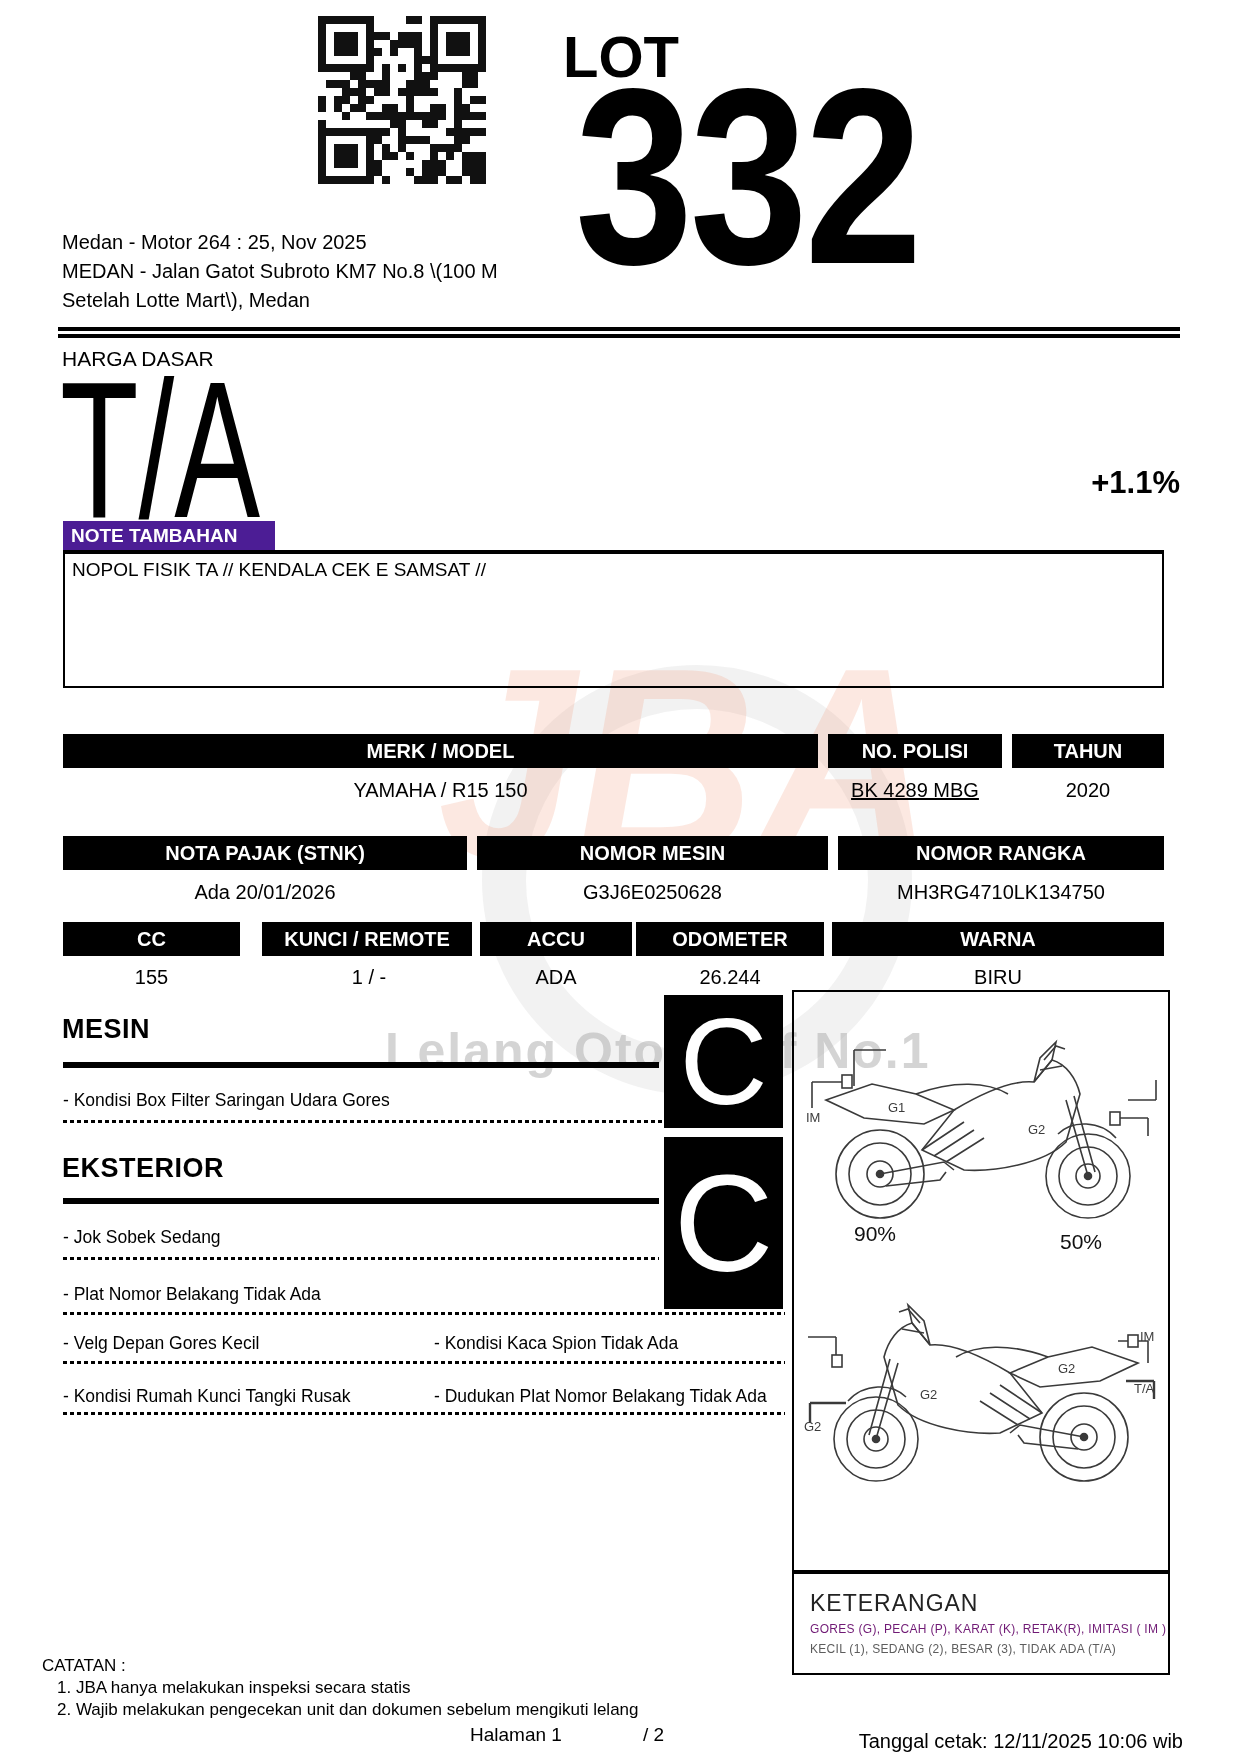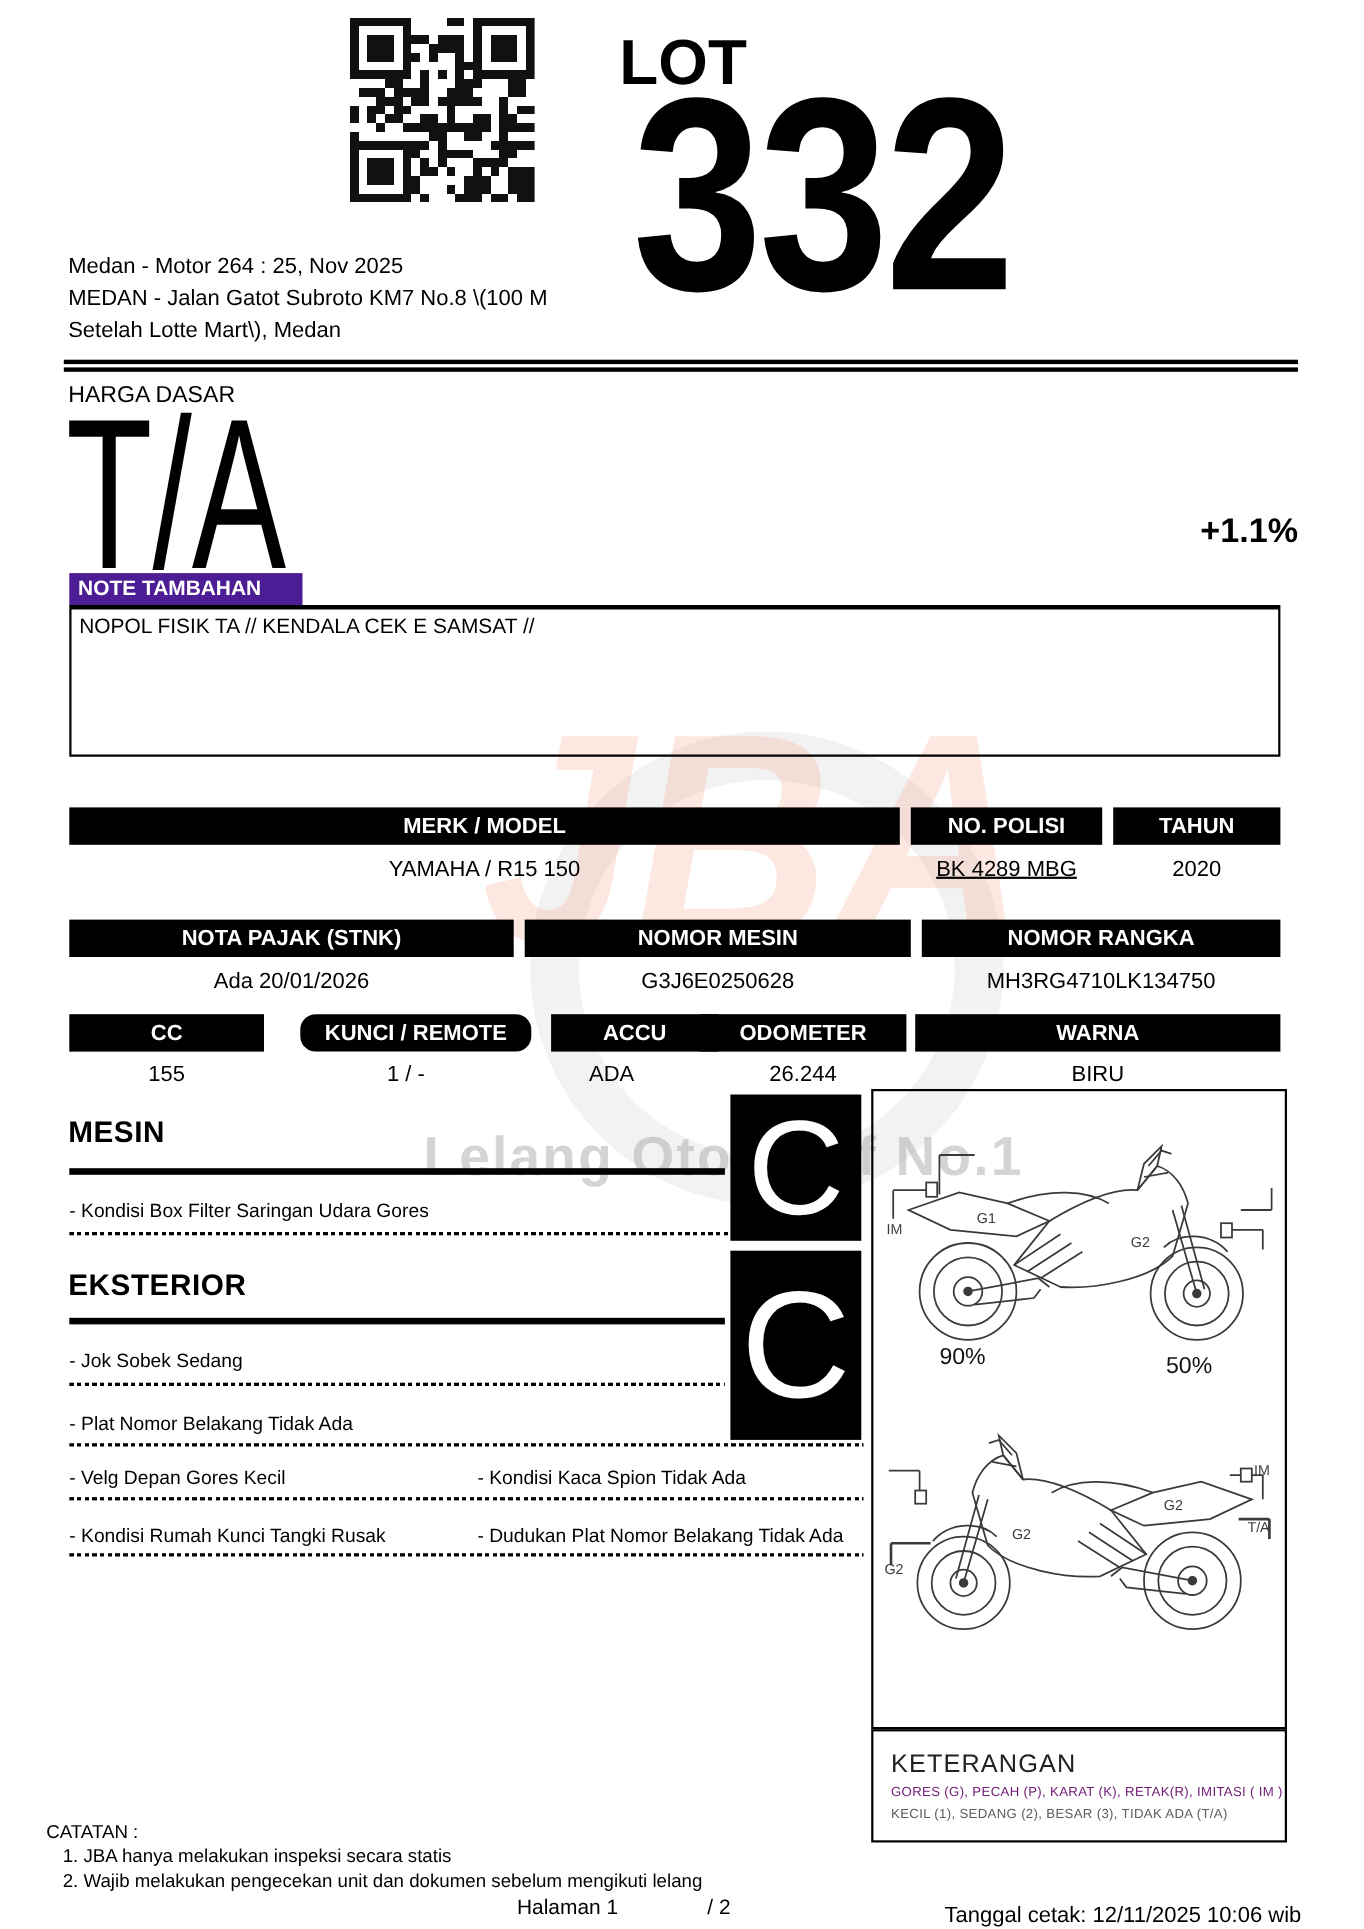--- a/index.html
+++ b/index.html
@@ -348,22 +348,22 @@
     <div class="cellval" style="left:1012px; top:779px; width:152px;">2020</div>
 
     <div class="bar" style="left:63px; top:836px; width:404px;">NOTA PAJAK (STNK)</div>
     <div class="bar" style="left:477px; top:836px; width:351px;">NOMOR MESIN</div>
     <div class="bar" style="left:838px; top:836px; width:326px;">NOMOR RANGKA</div>
     <div class="cellval" style="left:63px; top:881px; width:404px;">Ada 20/01/2026</div>
     <div class="cellval" style="left:477px; top:881px; width:351px;">G3J6E0250628</div>
     <div class="cellval" style="left:838px; top:881px; width:326px;">MH3RG4710LK134750</div>
 
     <div class="bar" style="left:63px; top:922px; width:177px;">CC</div>
-    <div class="bar" style="left:273px; top:922px; width:210px;border-radius:14px;">KUNCI / REMOTE</div>
-    <div class="bar" style="left:501px; top:922px; width:152px;">ACCU</div>
+    <div class="bar" style="left:262px; top:922px; width:210px;">KUNCI / REMOTE</div>
+    <div class="bar" style="left:480px; top:922px; width:152px;">ACCU</div>
     <div class="bar" style="left:636px; top:922px; width:188px;">ODOMETER</div>
     <div class="bar" style="left:832px; top:922px; width:332px;">WARNA</div>
     <div class="cellval" style="left:63px; top:966px; width:177px;">155</div>
     <div class="cellval" style="left:264px; top:966px; width:210px;">1 / -</div>
     <div class="cellval" style="left:480px; top:966px; width:152px;">ADA</div>
     <div class="cellval" style="left:636px; top:966px; width:188px;">26.244</div>
     <div class="cellval" style="left:832px; top:966px; width:332px;">BIRU</div>
 
     <div class="sec-title" style="left:62px; top:1014px;">MESIN</div>
     <div class="sec-rule" style="left:63px; top:1062px; width:596px;"></div>

